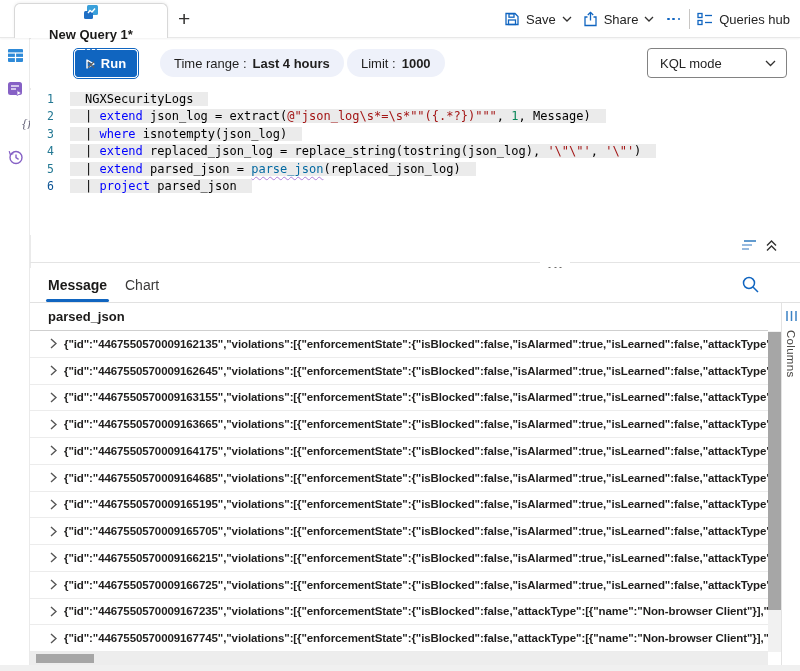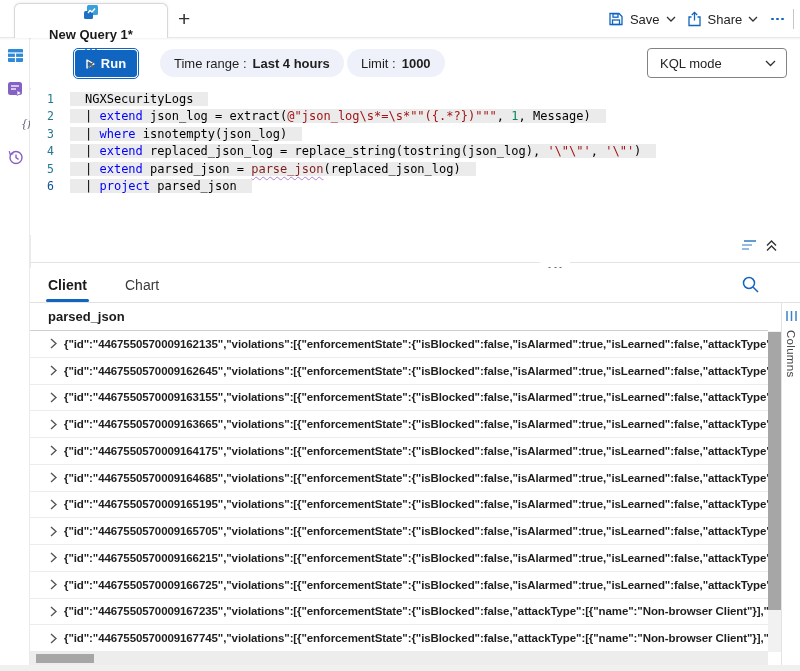--- a/index.html
+++ b/index.html
@@ -50,21 +50,21 @@
   .editor { position:absolute; left:30px; top:90px; width:770px; height:145px; background:#fff;
             font-family:"DejaVu Sans Mono", monospace; font-size:12px; }
   .eline { display:flex; height:17.5px; align-items:center; }
   .ln { width:40px; text-align:right; padding-right:16px; color:#237893; font-size:11.5px; flex:none; }
   .ln.active { color:#0b5394; }
   .code { white-space:pre; background:#ebebeb; padding:0 15px; }
   .tk-p { color:#000; }
   .tk-k { color:#0000ff; }
   .tk-s { color:#a31515; }
   .tk-n { color:#098658; }
-  .tk-f { color:#7f1d1d; text-decoration:underline wavy #b07fd8; text-decoration-thickness:1px; text-underline-offset:3px;margin-top:12px; }
+  .tk-f { color:#0369a1; text-decoration:underline wavy #b07fd8; text-decoration-thickness:1px; text-underline-offset:3px;margin-top:12px; }
 
   .editor-foot { position:absolute; right:22px; top:239px; display:flex; align-items:center; gap:8px; }
   .split-line { position:absolute; left:30px; top:262px; width:770px; height:1px; background:#e4e4e4; }
   .splitter { position:absolute; left:540px; top:252px; color:#5f5d5b; cursor:row-resize; padding:4px 8px; background:#fff; }
   .splitter .dots i { width:3px; height:3px; background:#5f5d5b; }
 
   
   .rtabs { position:absolute; left:30px; top:268px; width:770px; height:35px; background:#fff; border-bottom:1px solid #e1e1e1; }
   .rtab { position:absolute; top:0; height:34px; display:flex; align-items:center; font-size:14px; cursor:pointer; }
   .rtab-results { left:18px; font-weight:bold; color:#1b1a19; }
@@ -149,20 +149,31 @@
               <polyline points="1,1 5,5 9,1"></polyline>
             </svg>
         </span>
       </div>
       <span class="dots more-blue">
           <i></i>
           <i></i>
           <i></i>
         </span>
       <span class="vdiv"></span>
+      <div class="act">
+        <span>
+          <svg width="16" height="14" viewBox="0 0 16 14" fill="none" stroke="#1065c0" stroke-width="1.3">
+            <rect x="1" y="1.5" width="4" height="4"></rect>
+              <rect x="1" y="8.5" width="4" height="4"></rect>
+            <line x1="8" y1="3.5" x2="15" y2="3.5"></line>
+              <line x1="8" y1="10.5" x2="15" y2="10.5"></line>
+          </svg>
+        </span>
+        <span>Queries hub</span>
+      </div>
     </div>
   </header>
 
   <aside class="rail">
     <div class="rail-item">
       <svg width="17" height="15" viewBox="0 0 17 15">
         <rect x="1" y="1" width="15" height="13" rx="1" fill="#2e8ad8"></rect>
         <line x1="1" y1="5" x2="16" y2="5" stroke="#fff" stroke-width="1.2"></line>
         <line x1="1" y1="9.5" x2="16" y2="9.5" stroke="#fff" stroke-width="1.2"></line>
         <line x1="8.5" y1="5" x2="8.5" y2="14" stroke="#fff" stroke-width="1.2"></line>
@@ -267,21 +278,21 @@
   <div class="split-line"></div>
   <div class="splitter">
     <span class="dots">
         <i></i>
         <i></i>
         <i></i>
       </span>
   </div>
 
   <div class="rtabs">
-    <div class="rtab rtab-results">Client</div>
+    <div class="rtab rtab-results">Message</div>
     <div class="rtab rtab-chart">Chart</div>
     <div class="search-btn">
       <svg width="19" height="19" viewBox="0 0 19 19" fill="none" stroke="#1065c0" stroke-width="1.5">
         <circle cx="8" cy="8" r="5.5"></circle>
           <line x1="12.2" y1="12.2" x2="17" y2="17"></line>
       </svg>
     </div>
   </div>
 
   <div class="grid-header">

